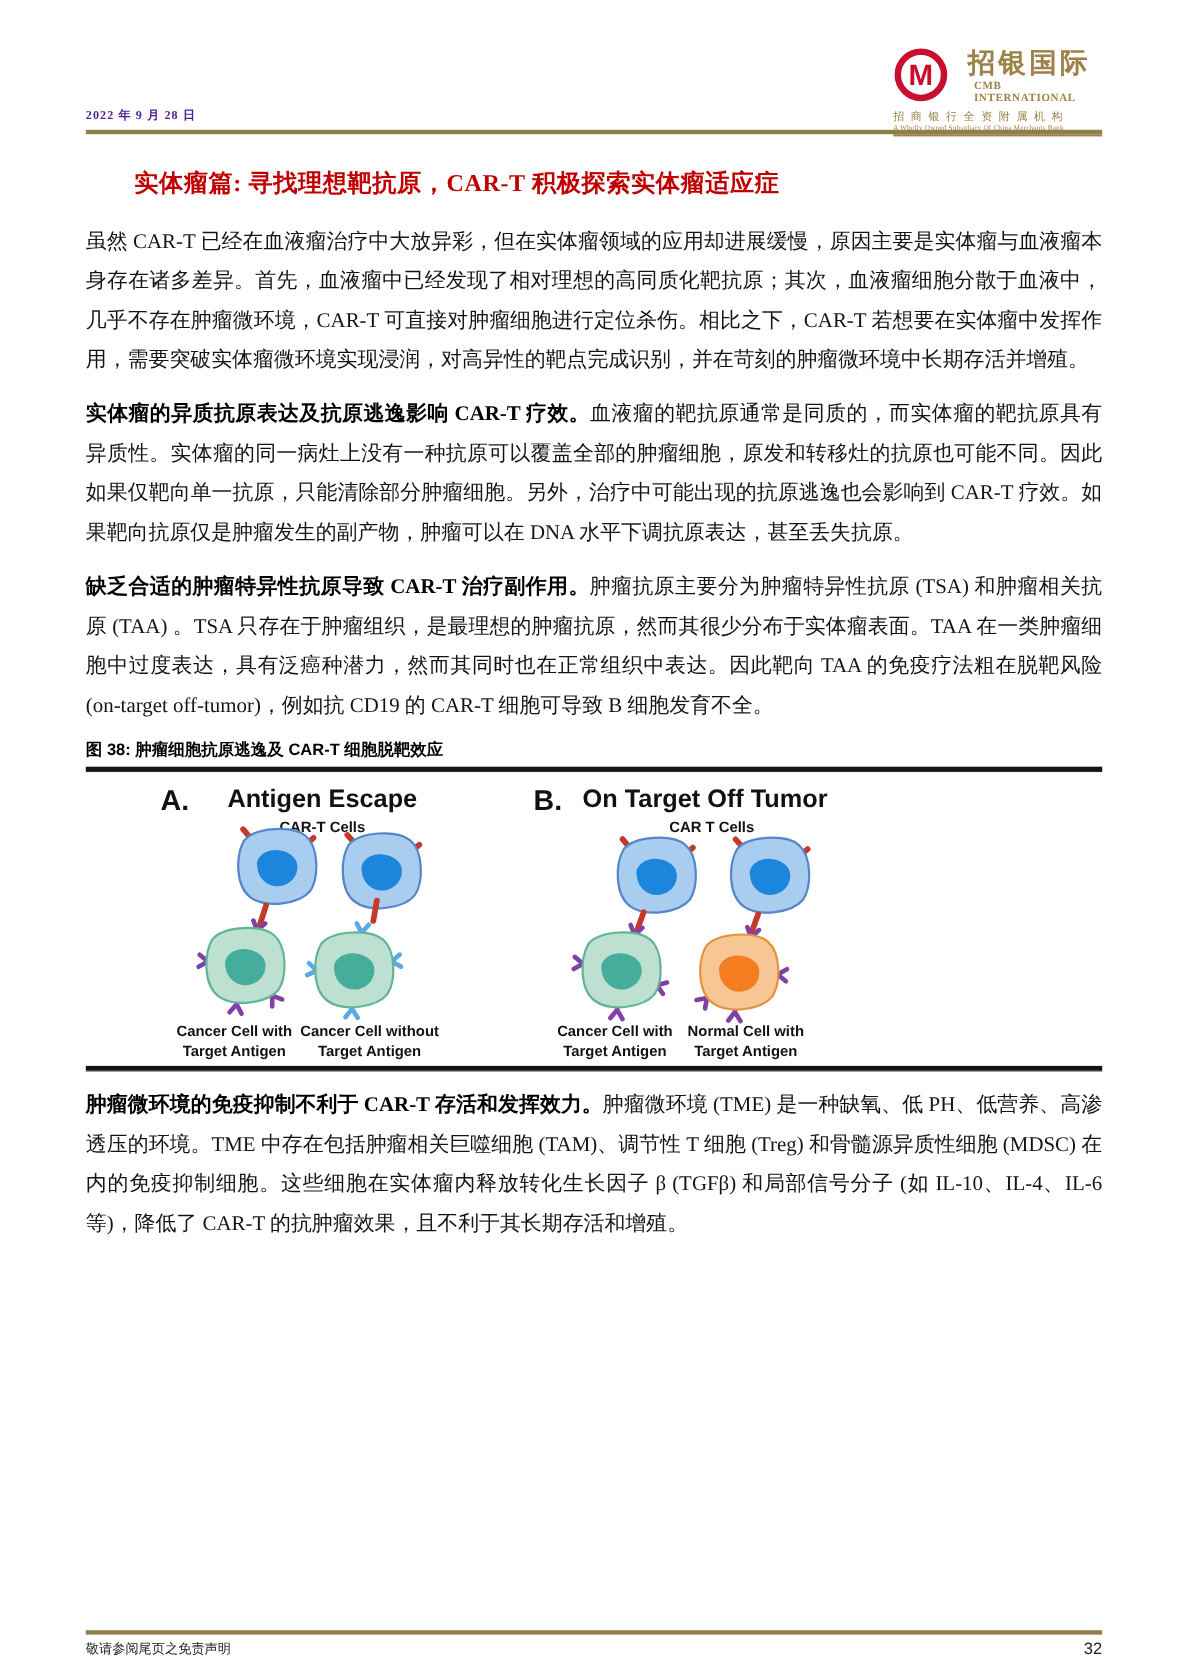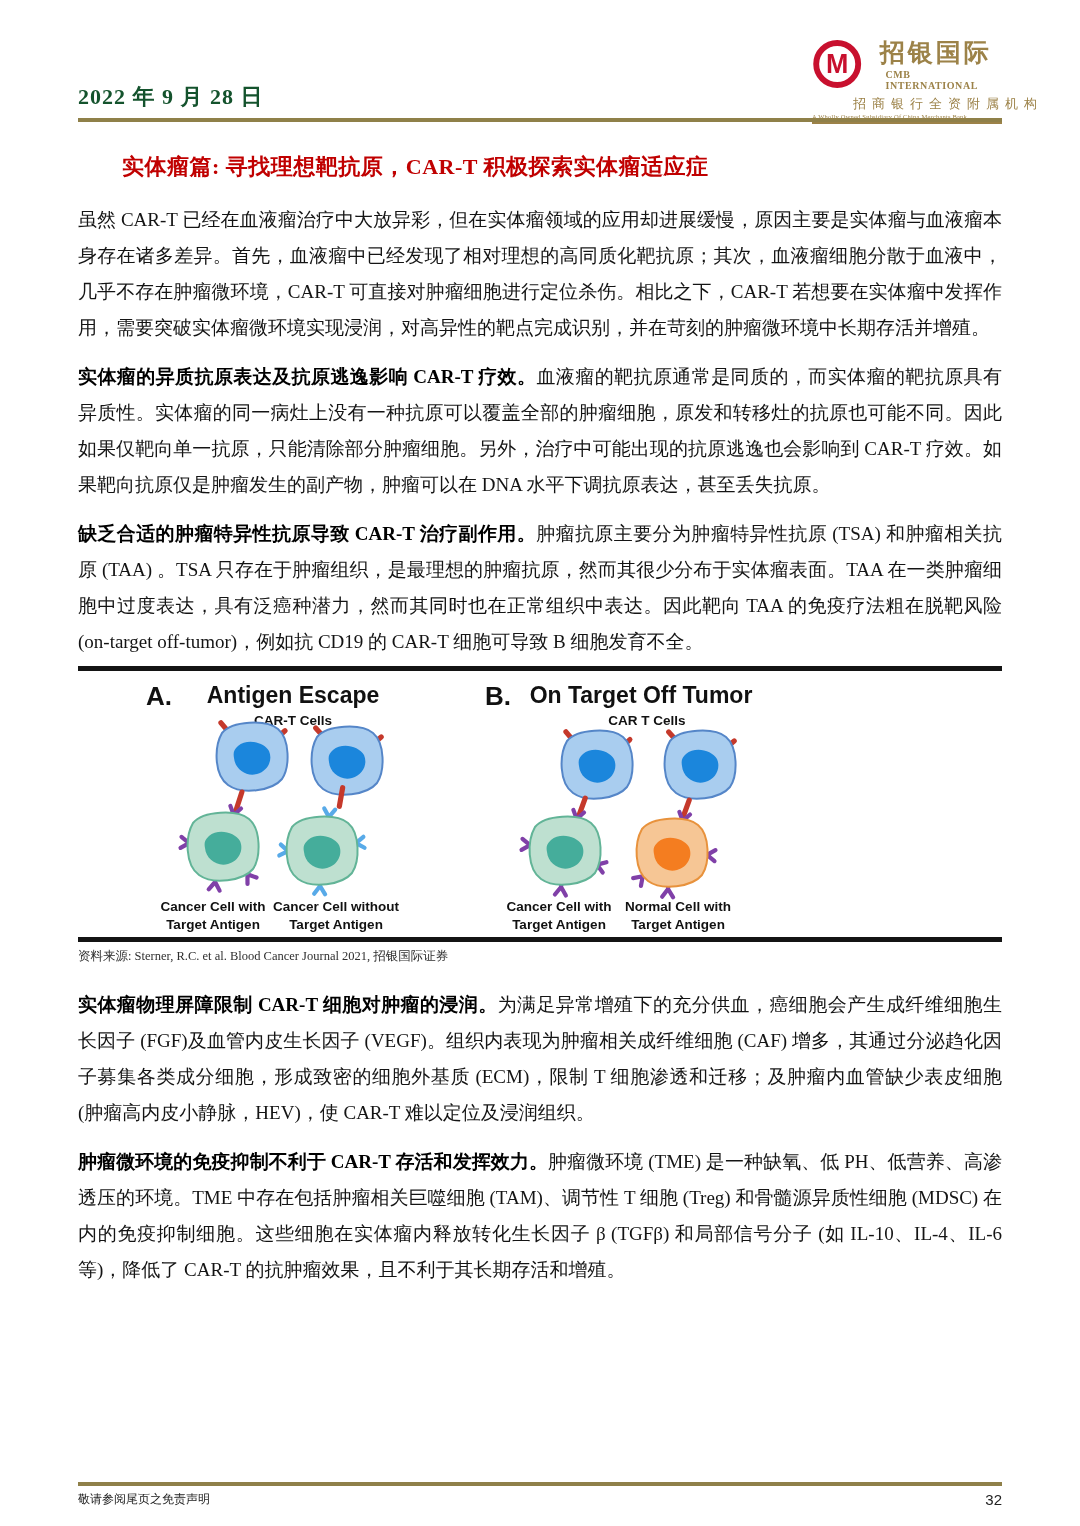--- a/index.html
+++ b/index.html
@@ -8,28 +8,28 @@
     position:relative;
     width:1080px; height:1526px;
     font-family:"Liberation Serif", serif;
     color:#1a1a1a;
     overflow:hidden;
   }
   .page { padding:46px 78px 0 78px; }
 
   
   .hdr { display:flex; justify-content:space-between; align-items:flex-end; height:70px; }
-  .hdr-date { font-size:22px; font-weight:bold; color:#14532d; padding-bottom:4px; letter-spacing:1px; }
+  .hdr-date { font-size:11px; font-weight:bold; color:#4c1d95; padding-bottom:4px; letter-spacing:1px; }
   .logo { display:flex; flex-direction:column; align-items:flex-start; width:190px; margin-bottom:-8px; }
   .logo-row { display:flex; align-items:center; gap:7px; }
   .logo-mark { width:52px; height:52px; }
   .logo-txt { display:flex; flex-direction:column;align-items:center; }
   .brand-cn { font-size:25px; font-weight:bold; color:#9c8248; letter-spacing:3px; font-family:"Liberation Serif", serif; }
   .brand-en { font-size:10px; font-weight:bold; color:#9c8248; letter-spacing:0.6px; font-family:"Liberation Serif", serif;margin-left:16px; }
-  .logo-tag-cn { margin-top:4px; font-size:13px; color:#9c8248; letter-spacing:6px; width:100%;margin-left:41px; }
+  .logo-tag-cn { margin-top:4px; font-size:10px; color:#9c8248; letter-spacing:6px; width:100%; }
   .logo-tag-en { font-size:6.5px; color:#9c8248; letter-spacing:0.2px; border-bottom:2px solid #9c8248; padding-bottom:2px; width:100%; }
 
   .rule-gold { height:4px; background:#8f8049; margin-top:2px; }
 
   
   .title { margin-top:30px; font-size:22px; font-weight:bold; color:#c00000; letter-spacing:0.5px;margin-left:44px; }
   .subtitle { margin-top:22px; font-size:18px; font-weight:bold; color:#3d3d3d; }
 
   
   p.body { margin-top:13px; font-size:19px; line-height:36px; text-align:justify; color:#141414; }
@@ -73,20 +73,21 @@
     </div>
   </div>
   <div class="rule-gold"></div>
 
   <div class="title">实体瘤篇: 寻找理想靶抗原，CAR-T 积极探索实体瘤适应症</div>
 
   <p class="body"><span class="lead"></span><span>虽然 CAR-T 已经在血液瘤治疗中大放异彩，但在实体瘤领域的应用却进展缓慢，原因主要是实体瘤与血液瘤本身存在诸多差异。首先，血液瘤中已经发现了相对理想的高同质化靶抗原；其次，血液瘤细胞分散于血液中，几乎不存在肿瘤微环境，CAR-T 可直接对肿瘤细胞进行定位杀伤。相比之下，CAR-T 若想要在实体瘤中发挥作用，需要突破实体瘤微环境实现浸润，对高异性的靶点完成识别，并在苛刻的肿瘤微环境中长期存活并增殖。</span></p>
   <p class="body"><span class="lead">实体瘤的异质抗原表达及抗原逃逸影响 CAR-T 疗效。</span><span>血液瘤的靶抗原通常是同质的，而实体瘤的靶抗原具有异质性。实体瘤的同一病灶上没有一种抗原可以覆盖全部的肿瘤细胞，原发和转移灶的抗原也可能不同。因此如果仅靶向单一抗原，只能清除部分肿瘤细胞。另外，治疗中可能出现的抗原逃逸也会影响到 CAR-T 疗效。如果靶向抗原仅是肿瘤发生的副产物，肿瘤可以在 DNA 水平下调抗原表达，甚至丢失抗原。</span></p>
   <p class="body"><span class="lead">缺乏合适的肿瘤特异性抗原导致 CAR-T 治疗副作用。</span><span>肿瘤抗原主要分为肿瘤特异性抗原 (TSA) 和肿瘤相关抗原 (TAA) 。TSA 只存在于肿瘤组织，是最理想的肿瘤抗原，然而其很少分布于实体瘤表面。TAA 在一类肿瘤细胞中过度表达，具有泛癌种潜力，然而其同时也在正常组织中表达。因此靶向 TAA 的免疫疗法粗在脱靶风险 (on-target off-tumor)，例如抗 CD19 的 CAR-T 细胞可导致 B 细胞发育不全。</span></p>
 
+  <div class="fig-caption">图 38: 肿瘤细胞抗原逃逸及 CAR-T 细胞脱靶效应</div>
   <div class="fig-rule"></div>
   <div class="fig-canvas">
     <svg width="924" height="262" viewBox="0 0 924 262">
       <defs>
         <path id="cell" d="M-30,-24 C-20,-36 14,-38 26,-28 C38,-18 38,10 30,22 C20,34 -10,38 -24,28 C-38,18 -38,-10 -30,-24 Z"></path>
         <path id="nuc" d="M-14,-11 C-5,-19 12,-15 17,-6 C21,3 16,14 5,17 C-6,20 -17,12 -18,1 C-19,-5 -18,-7 -14,-11 Z"></path>
         <rect id="rod" x="-2.6" y="-12" width="5.2" height="24" rx="2.6"></rect>
         <path id="fork" d="M0,12 L0,1 M0,1 L-5.5,-7 M0,1 L5.5,-7" fill="none" stroke-width="4.2" stroke-linecap="round"></path>
       </defs>
 
@@ -171,23 +172,21 @@
       <text x="135" y="258" text-anchor="middle" font-size="13.5" font-weight="bold" fill="#111">Target Antigen</text>
       <text x="258" y="240" text-anchor="middle" font-size="13.5" font-weight="bold" fill="#111">Cancer Cell without</text>
       <text x="258" y="258" text-anchor="middle" font-size="13.5" font-weight="bold" fill="#111">Target Antigen</text>
       <text x="481" y="240" text-anchor="middle" font-size="13.5" font-weight="bold" fill="#111">Cancer Cell with</text>
       <text x="481" y="258" text-anchor="middle" font-size="13.5" font-weight="bold" fill="#111">Target Antigen</text>
       <text x="600" y="240" text-anchor="middle" font-size="13.5" font-weight="bold" fill="#111">Normal Cell with</text>
       <text x="600" y="258" text-anchor="middle" font-size="13.5" font-weight="bold" fill="#111">Target Antigen</text>
     </svg>
   </div>
   <div class="fig-rule-b"></div>
-  <div class="fig-source">资料来源: Sterner, R.C. et al. Blood Cancer Journal 2021, 招银国际证券</div>
 
-  <p class="body" style="margin-top:22px;"><span class="lead">实体瘤物理屏障限制 CAR-T 细胞对肿瘤的浸润。</span><span>为满足异常增殖下的充分供血，癌细胞会产生成纤维细胞生长因子 (FGF)及血管内皮生长因子 (VEGF)。组织内表现为肿瘤相关成纤维细胞 (CAF) 增多，其通过分泌趋化因子募集各类成分细胞，形成致密的细胞外基质 (ECM)，限制 T 细胞渗透和迁移；及肿瘤内血管缺少表皮细胞 (肿瘤高内皮小静脉，HEV)，使 CAR-T 难以定位及浸润组织。</span></p>
   <p class="body"><span class="lead">肿瘤微环境的免疫抑制不利于 CAR-T 存活和发挥效力。</span><span>肿瘤微环境 (TME) 是一种缺氧、低 PH、低营养、高渗透压的环境。TME 中存在包括肿瘤相关巨噬细胞 (TAM)、调节性 T 细胞 (Treg) 和骨髓源异质性细胞 (MDSC) 在内的免疫抑制细胞。这些细胞在实体瘤内释放转化生长因子 β (TGFβ) 和局部信号分子 (如 IL-10、IL-4、IL-6 等)，降低了 CAR-T 的抗肿瘤效果，且不利于其长期存活和增殖。</span></p>
 
 </div>
 
 <div class="footer">
   <div class="rule-gold"></div>
   <div class="footer-row">
     <div class="footer-disclaimer">敬请参阅尾页之免责声明</div>
     <div class="footer-page">32</div>
   </div>

